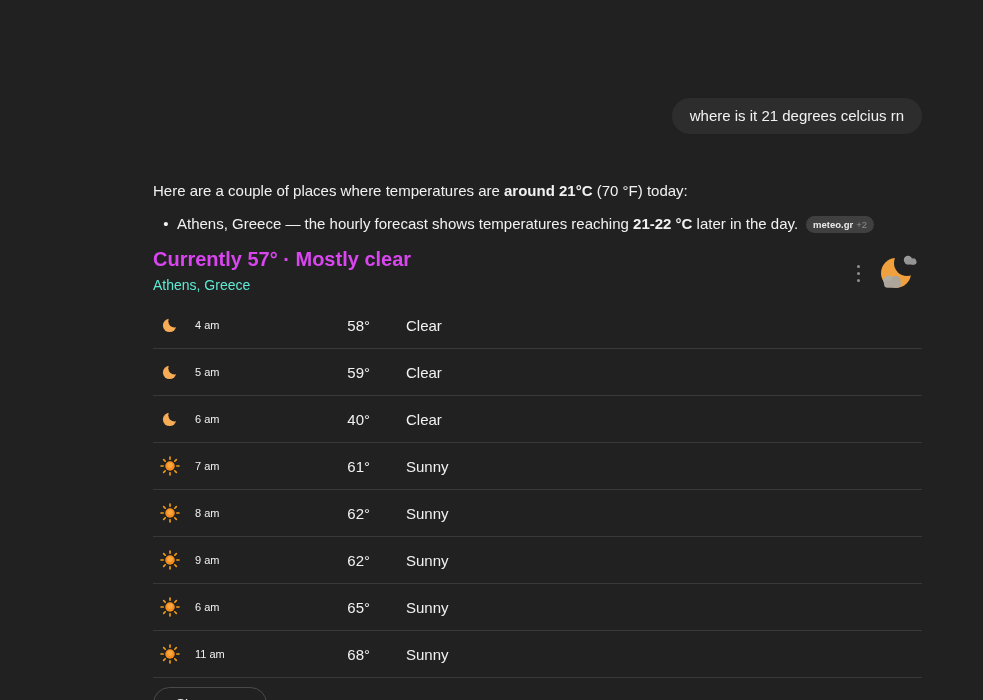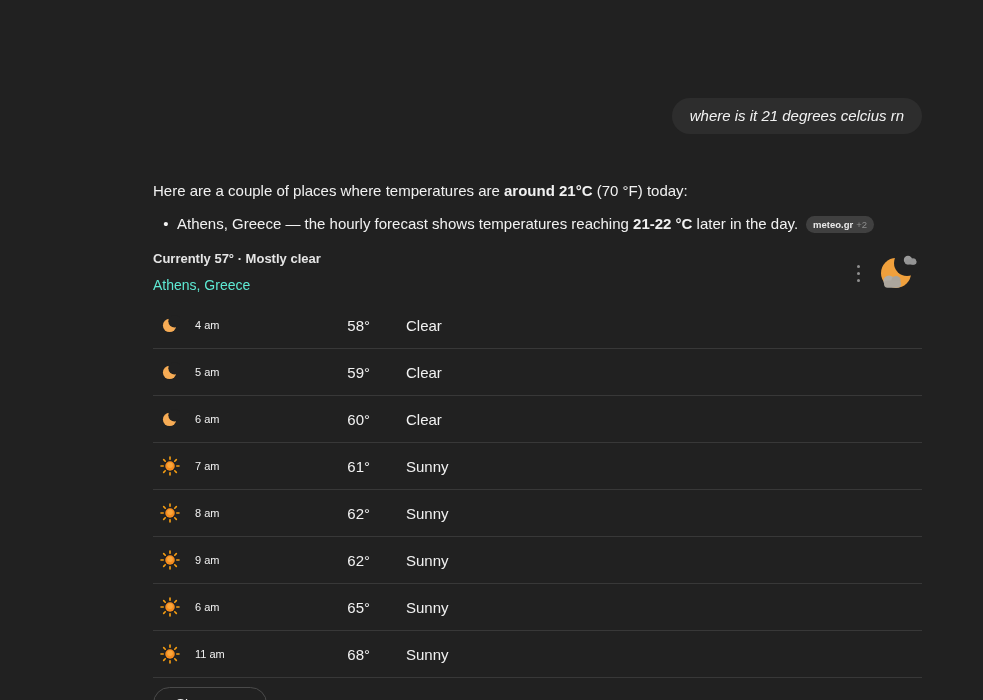--- a/index.html
+++ b/index.html
@@ -8,40 +8,40 @@
     background:#212121;color:#f1f1f1;
     font-family:"Liberation Sans","DejaVu Sans",sans-serif;
     -webkit-font-smoothing:antialiased;
   }
   .thread{width:769px;margin-left:153px;padding-top:98px;}
 
   
   .bubble-row{display:flex;justify-content:flex-end;}
   .bubble{
     background:#2d2d2d;color:#f2f2f2;font-size:15px;line-height:18px;
-    padding:9px 18px;border-radius:18px;max-width:600px;font-style:italic;
+    padding:9px 18px;border-radius:18px;max-width:600px;
   }
 
   
   .intro{margin-top:46px;font-size:15px;line-height:21px;color:#f1f1f1;}
   .bold{font-weight:700;}
   .bullet{margin-top:12px;font-size:15px;line-height:21px;display:flex;align-items:flex-start;}
   .bullet-dot{width:22px;text-align:center;flex:0 0 22px;margin-left:2px;color:#f1f1f1;}
   .bullet-text{flex:1;}
   .cite-pill{
     display:inline-flex;align-items:center;vertical-align:middle;
     background:#404040;border-radius:9px;height:17px;padding:0 7px;
     margin-left:8px;transform:translateY(-1px);cursor:pointer;white-space:nowrap;
   }
   .cite-src{font-size:9.5px;font-weight:700;color:#e9e9e9;}
   .cite-more{font-size:9.5px;color:#8d8d8d;margin-left:3px;}
 
   
   .card-header{position:relative;margin-top:13px;}
-  .headline{font-size:13px;line-height:24px;font-weight:700;color:#e5e5e5;}
+  .headline{font-size:20px;line-height:24px;font-weight:700;color:#d946ef;}
   .location{margin-top:5px;font-size:14px;line-height:19px;color:#5eead4;}
   .kebab{
     position:absolute;right:57px;top:15px;width:14px;height:22px;
     display:flex;flex-direction:column;align-items:center;justify-content:center;gap:4px;
     cursor:pointer;
   }
   .kebab i{width:3px;height:3px;border-radius:50%;background:#8f8f8f;display:block;}
   .cond-icon{position:absolute;right:0;top:2px;width:46px;height:44px;}
 
   
@@ -143,21 +143,21 @@
 
   <div class="hrow">
     <div class="cell-icon">
       <svg width="20" height="20" viewBox="0 0 24 24" aria-hidden="true">
         <circle cx="11.5" cy="12.5" r="8" fill="#f7ac55"></circle>
         <circle cx="17.5" cy="7.5" r="7.5" fill="#212121"></circle>
       </svg>
 
     </div>
     <div class="cell-time">6 am</div>
-    <div class="cell-temp">60°</div>
+    <div class="cell-temp">40°</div>
     <div class="cell-cond">Clear</div>
   </div>
 
   <div class="hrow">
     <div class="cell-icon">
 
       <svg width="22" height="22" viewBox="0 0 24 24" aria-hidden="true">
         <g stroke="#f39c12" stroke-width="1.8" stroke-linecap="round">
           <line x1="12" y1="2.2" x2="12" y2="4.6"></line>
           <line x1="12" y1="19.4" x2="12" y2="21.8"></line>

